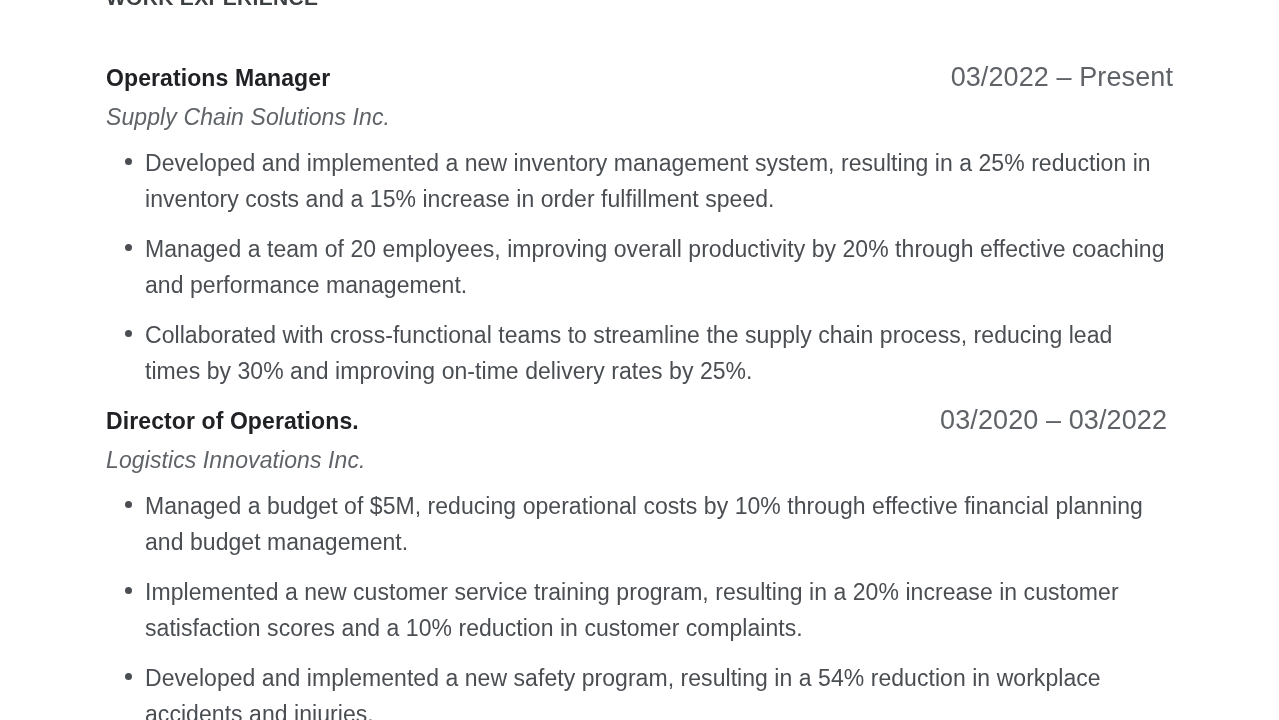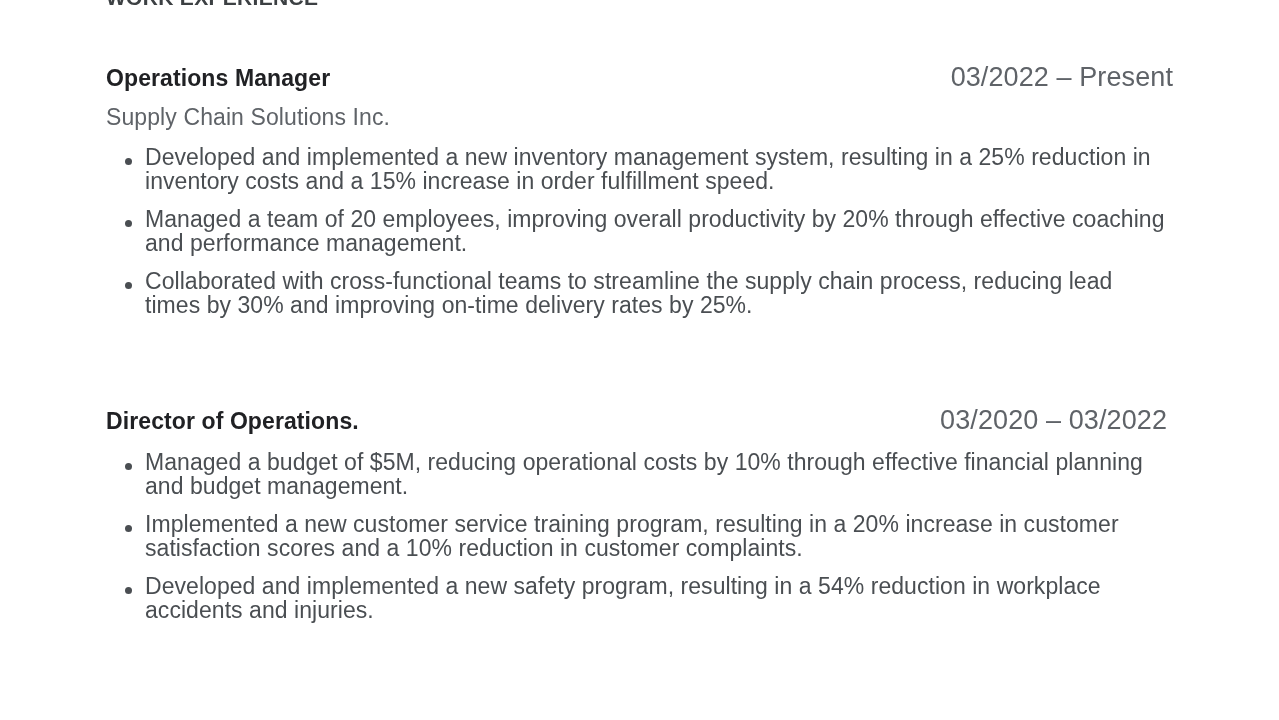--- a/index.html
+++ b/index.html
@@ -51,31 +51,32 @@
     color: #5f6368;
     font-weight: 400;
     letter-spacing: 0.1px;
     white-space: nowrap;
   }
   .job-company {
     font-size: 23px;
     color: #5f6368;
     margin-top: 11px;
     letter-spacing: 0.1px;
+    font-style: italic;
   }
   ul.bullets {
     list-style: none;
     margin: 14px 0 0 0;
     padding: 0;
   }
   ul.bullets li {
     position: relative;
     padding-left: 39px;
     font-size: 23px;
-    line-height: 24px;
+    line-height: 36px;
     color: #4a4e52;
     margin-bottom: 14px;
     letter-spacing: 0.05px;
   }
   ul.bullets li:before {
     content: "";
     position: absolute;
     left: 19px;
     top: 13px;
     width: 7px;
@@ -104,20 +105,21 @@
       <li>Managed a team of 20 employees, improving overall productivity by 20% through effective coaching and performance management.</li>
       <li>Collaborated with cross-functional teams to streamline the supply chain process, reducing lead times by 30% and improving on-time delivery rates by 25%.</li>
     </ul>
   </div>
 
   <div class="job-block block-two">
     <div class="job-header">
       <div class="job-title">Director of Operations.</div>
       <div class="job-dates">03/2020 – 03/2022</div>
     </div>
+    <div class="job-company">Logistics Innovations Inc.</div>
     <ul class="bullets">
       <li>Managed a budget of $5M, reducing operational costs by 10% through effective financial planning and budget management.</li>
       <li>Implemented a new customer service training program, resulting in a 20% increase in customer satisfaction scores and a 10% reduction in customer complaints.</li>
       <li>Developed and implemented a new safety program, resulting in a 54% reduction in workplace accidents and injuries.</li>
     </ul>
   </div>
 
 </div>
 
 </body></html>

